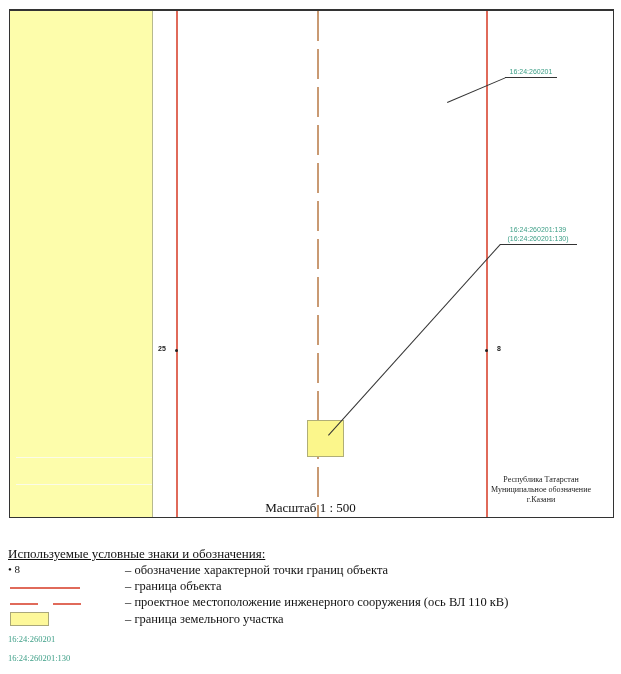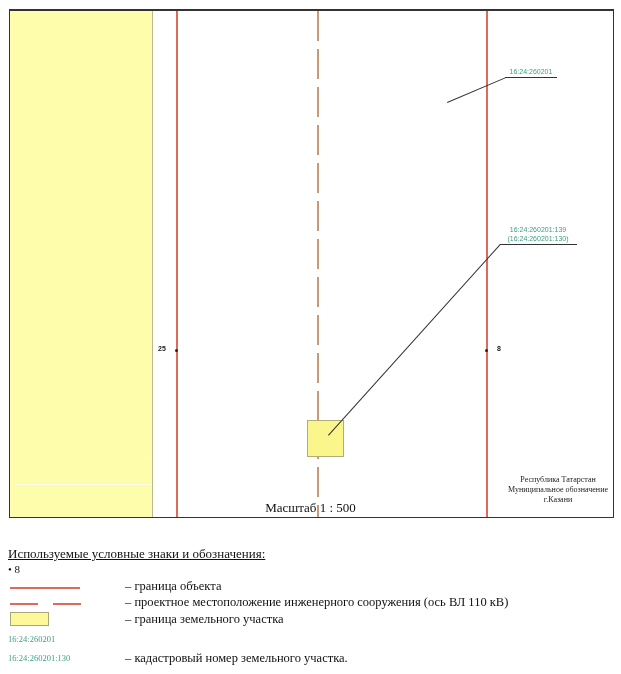--- a/index.html
+++ b/index.html
@@ -53,35 +53,36 @@
   <div class="cad-label" style="left:488px; top:214px; width:80px;">
     <div>16:24:260201:139</div>
     <div>(16:24:260201:130)</div>
   </div>
 
   <div class="point-label" style="left:148px; top:334px;">25</div>
   <div class="point-dot" style="left:165px; top:338px;"></div>
   <div class="point-dot" style="left:475px; top:338px;"></div>
   <div class="point-label" style="left:487px; top:334px;">8</div>
 
-  <div class="region-note" style="left:488px; top:464px; width:120px;">
+  <div class="region-note" style="left:471px; top:464px; width:120px;">
     <div>Республика Татарстан</div>
     <div>Муниципальное обозначение</div>
     <div>г.Казани</div>
   </div>
 </div>
 
 <div class="scale">Масштаб 1 : 500</div>
 
 <div class="legend-title">Используемые условные знаки и обозначения:</div>
 
 <div class="legend-row" style="top:563px;">
   <div class="legend-symbol">
       <span class="sym-pt">• 8</span>
     </div>
+  <div class="legend-text">– обозначение характерной точки границ объекта</div>
 </div>
 
 <div class="legend-row" style="top:579px;">
   <div class="legend-symbol">
       <div class="sym-solid"></div>
     </div>
   <div class="legend-text">– граница объекта</div>
 </div>
 
 <div class="legend-row" style="top:595px;text-align:center;">
@@ -102,14 +103,13 @@
 <div class="legend-row" style="top:632px;">
   <div class="legend-symbol">
       <span class="sym-text-green">16:24:260201</span>
     </div>
 </div>
 
 <div class="legend-row" style="top:651px;">
   <div class="legend-symbol">
       <span class="sym-text-green">16:24:260201:130</span>
     </div>
-  <div class="legend-text">– кадастровый номер земельного участка.</div>
 </div>
 
 </body></html>

